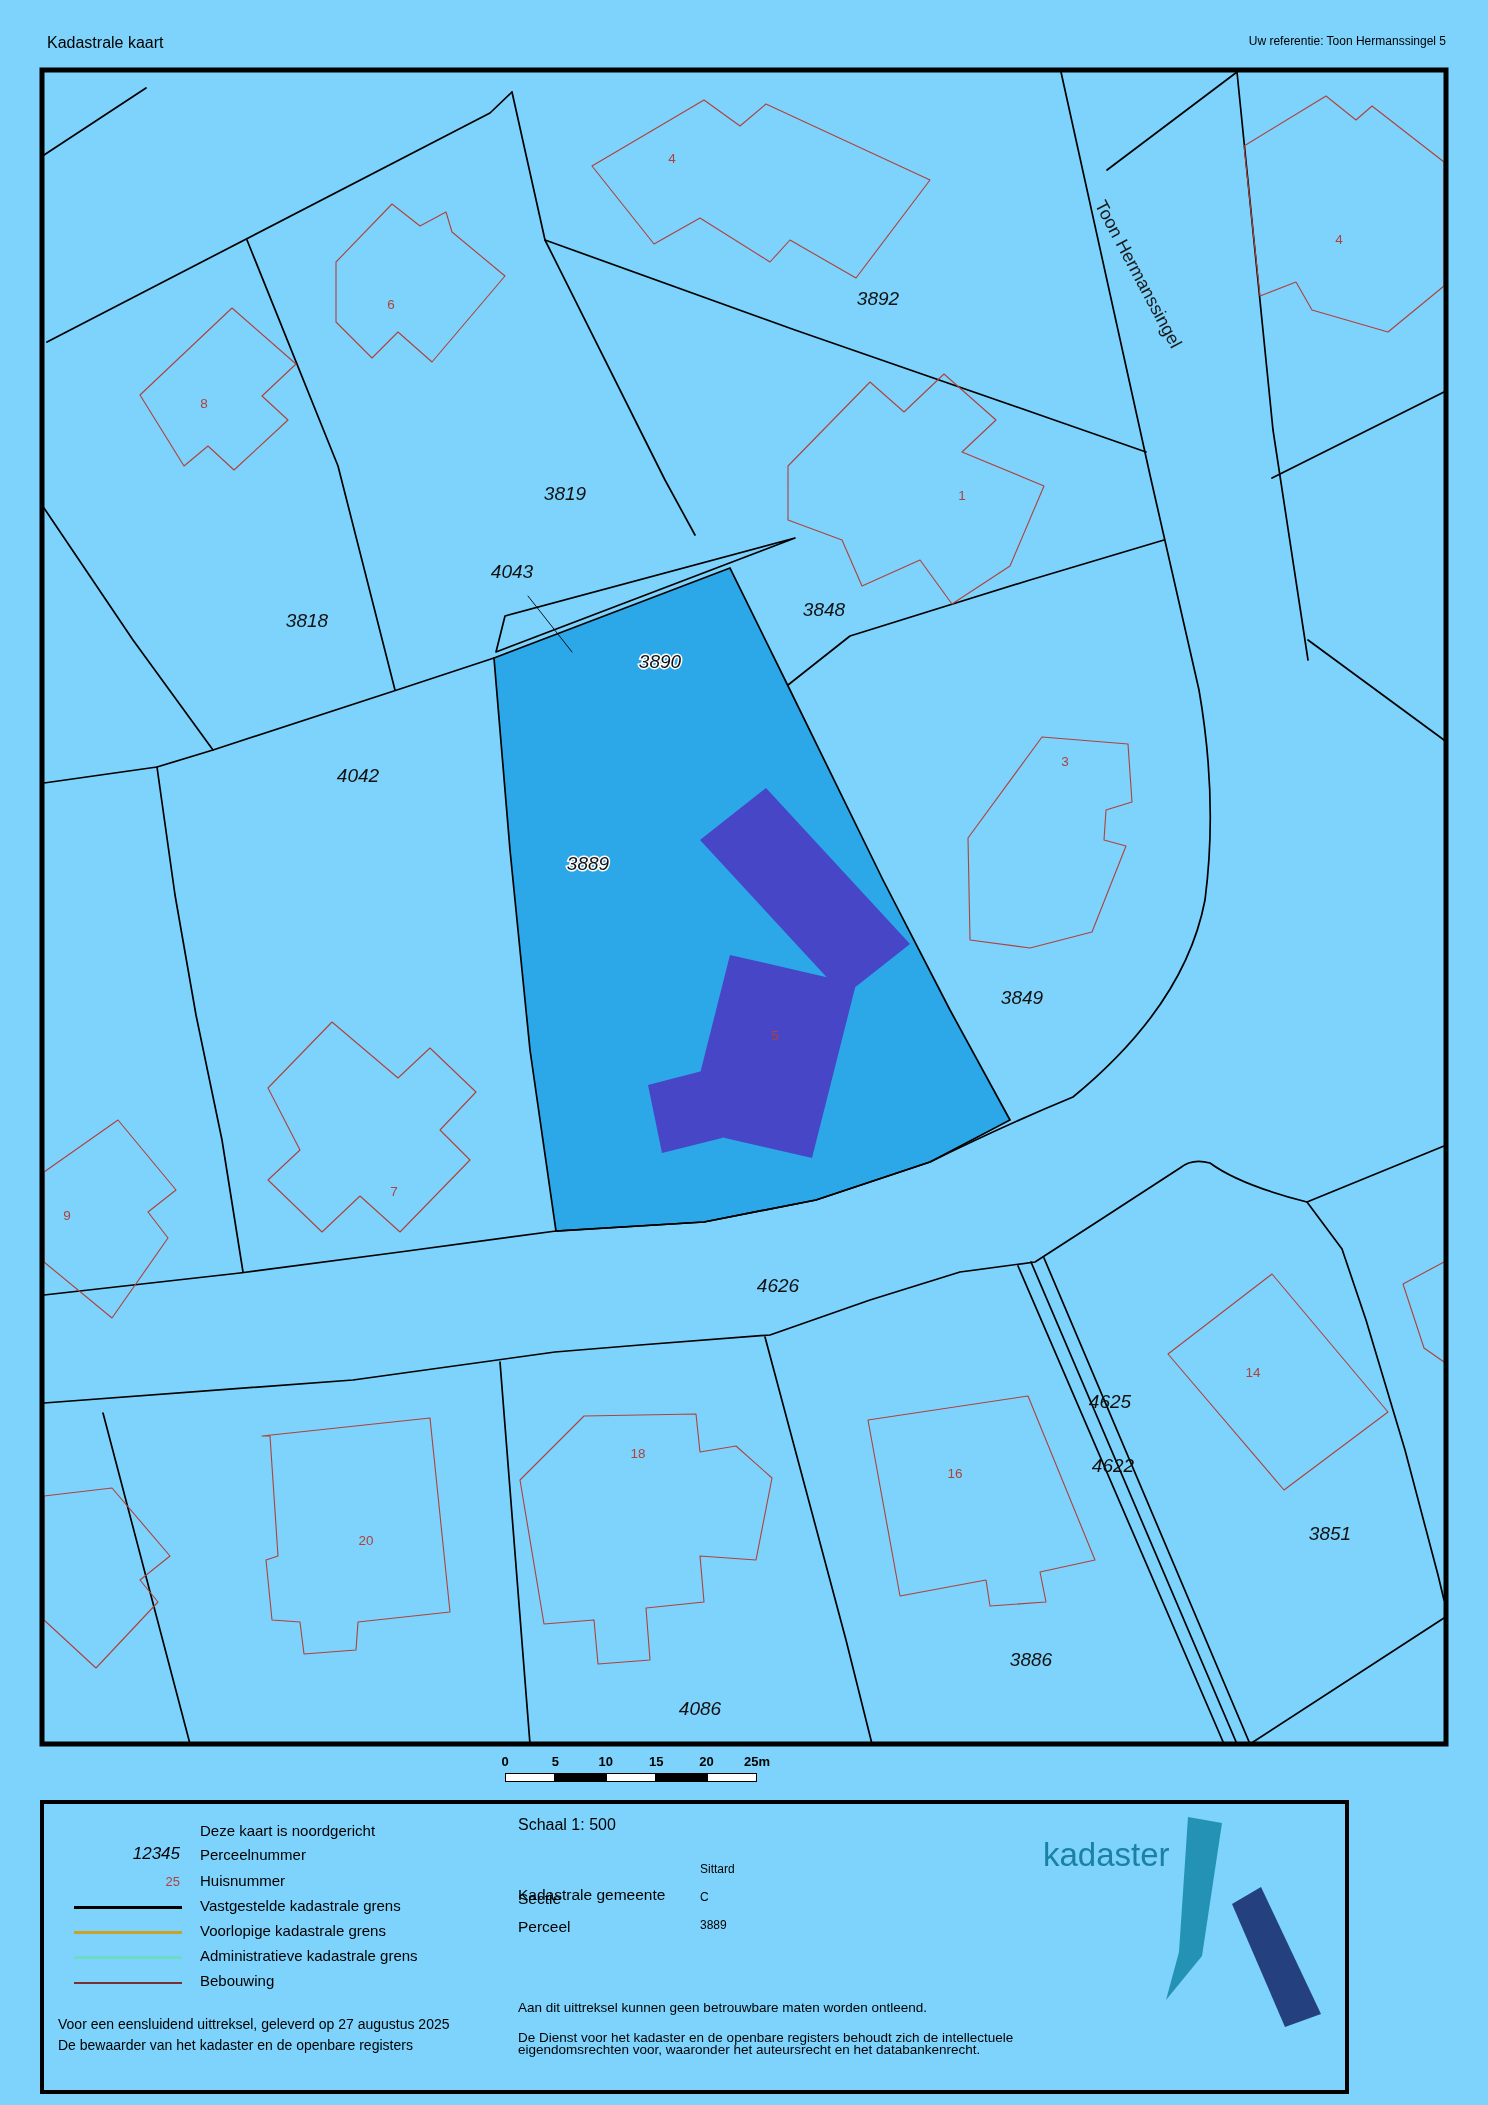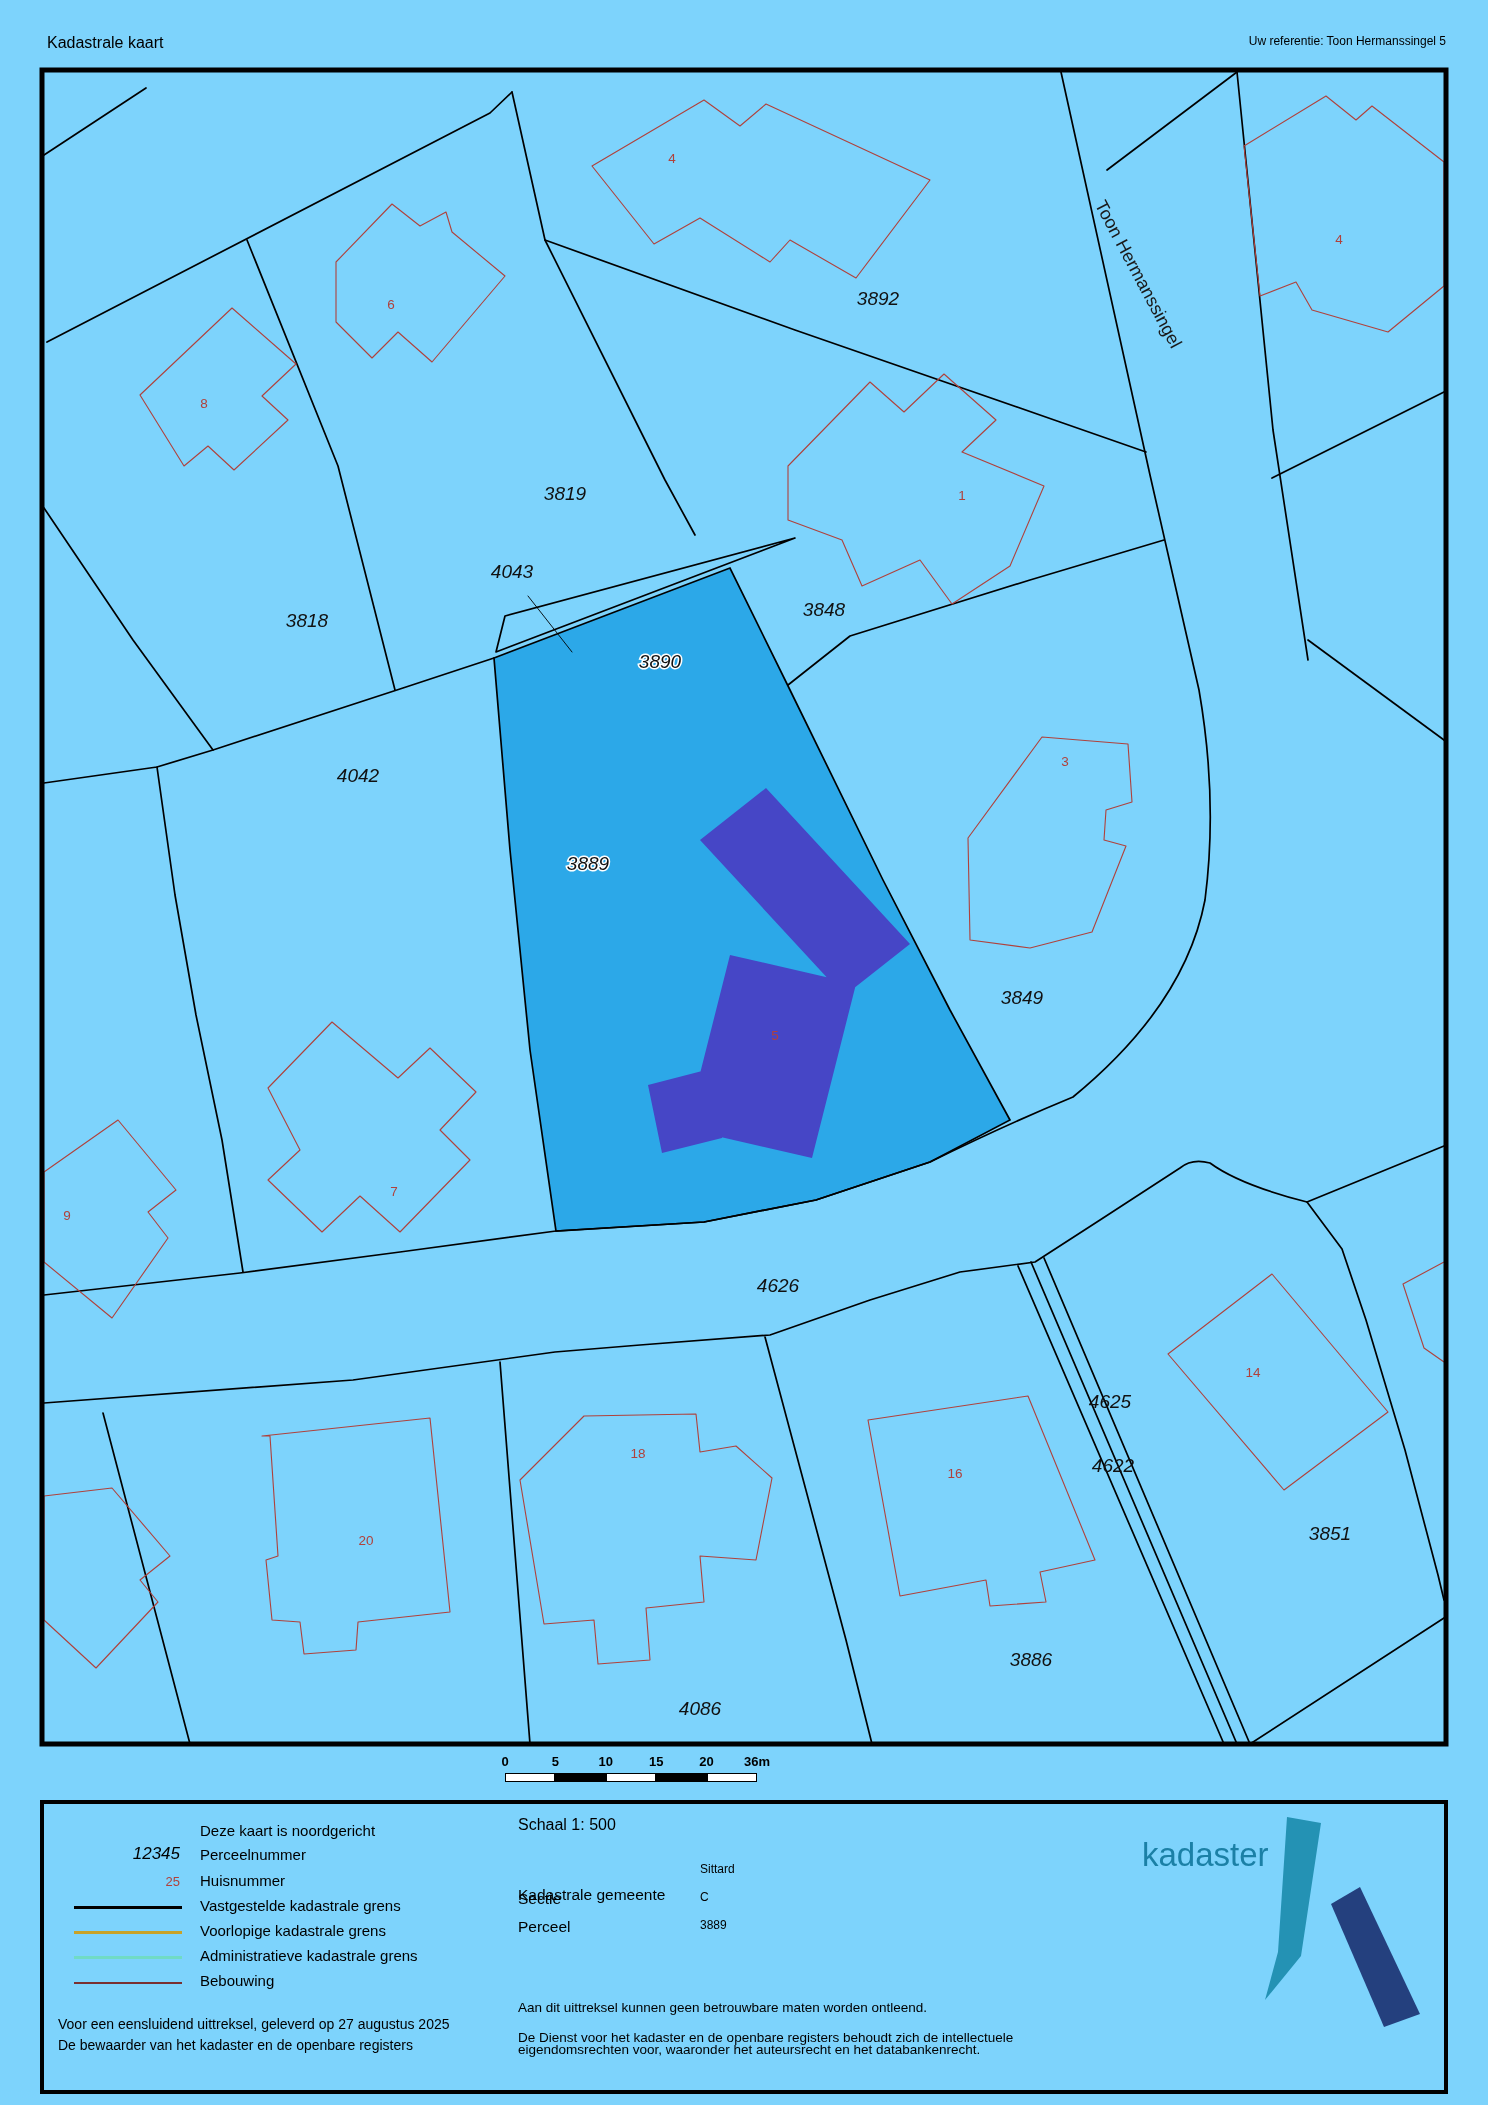--- a/index.html
+++ b/index.html
@@ -12,21 +12,21 @@
   #map-svg{position:absolute;left:0;top:0;}
   .plabel{font-family:"Liberation Sans",sans-serif;font-style:italic;font-size:19px;fill:#111;}
   .cased{stroke:#fff;stroke-width:3px;paint-order:stroke;}
   .hnum{font-family:"Liberation Sans",sans-serif;font-size:13.5px;fill:#b0413b;}
   .street{font-family:"Liberation Sans",sans-serif;font-size:18px;fill:#1a1a1a;}
   
   #scalebar{position:absolute;left:499px;top:1754px;width:280px;height:40px;}
   .sb-tick{position:absolute;top:0;transform:translateX(-50%);font-size:13px;font-weight:bold;}
   .sb-seg{position:absolute;top:19px;height:9px;border:1.5px solid #000;box-sizing:border-box;}
   
-  .legend{position:absolute;left:40px;top:1800px;width:1408px;height:294px;
+  .legend{position:absolute;left:40px;top:1800px;width:1309px;height:294px;
           border:4px solid #000;box-sizing:border-box;}
   .lg-abs{position:absolute;font-size:15px;}
   .lg-sample{position:absolute;left:44px;width:92px;text-align:right;}
   .sample-parcel{font-style:italic;font-size:17px;}
   .sample-house{color:#b0413b;font-size:13px;}
   .sw{position:absolute;left:30px;width:108px;}
   .sw-black{height:0;border-top:3px solid #000;}
   .sw-gold{height:0;border-top:3px solid #c9a227;}
   .sw-teal{height:0;border-top:3px solid #70dbc5;}
   .sw-maroon{height:0;border-top:2px solid #7a3030;}
@@ -136,21 +136,21 @@
         <text x="1133" y="277" class="street" text-anchor="middle" transform="rotate(62 1133 277)">Toon Hermanssingel</text>
       </g>
   </svg>
 
   <div id="scalebar">
       <span class="sb-tick" style="left: 6px;">0</span>
       <span class="sb-tick" style="left: 56.4px;">5</span>
       <span class="sb-tick" style="left: 106.8px;">10</span>
       <span class="sb-tick" style="left: 157.2px;">15</span>
       <span class="sb-tick" style="left: 207.6px;">20</span>
-      <span class="sb-tick" style="left: 258px;">36m</span>
+      <span class="sb-tick" style="left: 258px;">25m</span>
       <div class="sb-seg" style="left: 6px; width: 50.4px; background: rgb(255, 255, 255);"></div>
       <div class="sb-seg" style="left: 56.4px; width: 50.4px; background: rgb(0, 0, 0);"></div>
       <div class="sb-seg" style="left: 106.8px; width: 50.4px; background: rgb(255, 255, 255);"></div>
       <div class="sb-seg" style="left: 157.2px; width: 50.4px; background: rgb(0, 0, 0);"></div>
       <div class="sb-seg" style="left: 207.6px; width: 50.4px; background: rgb(255, 255, 255);"></div>
     </div>
 
   <div class="legend">
 
     <div class="lg-abs" style="left:156px;top:18px;">Deze kaart is noordgericht</div>

